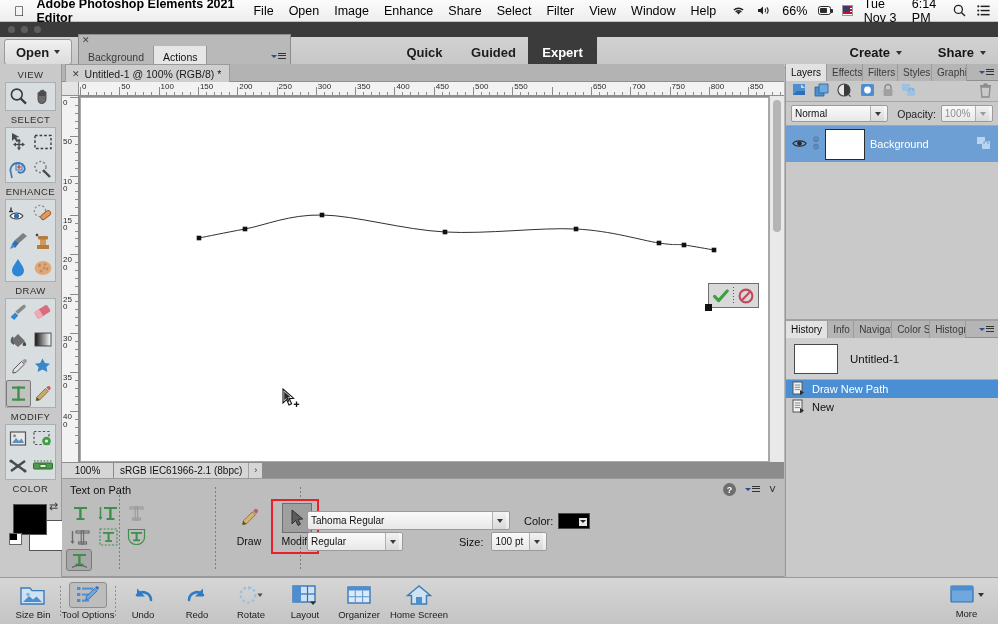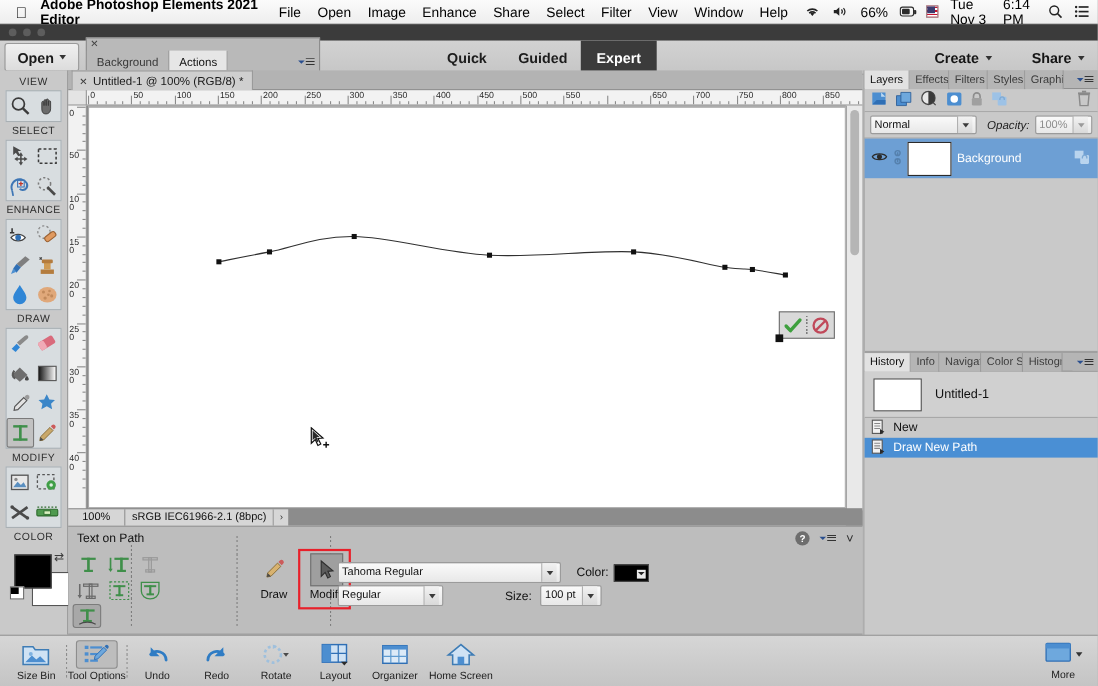--- a/index.html
+++ b/index.html
@@ -196,21 +196,21 @@
   .lyr-trash{margin-left:auto;}
   .lyr-blend{height:23px;background:#c9c9c9;display:flex;align-items:center;gap:5px;padding:0 5px;}
   .combo{
     height:17px;background:linear-gradient(#fafafa,#e8e8e8);border:1px solid #9b9b9b;border-radius:2px;
     display:flex;align-items:center;font-size:10px;color:#111;padding:0 3px;position:relative;
   }
   .combo .carbox{margin-left:auto;width:14px;height:15px;
     background:linear-gradient(#f2f2f2,#d9d9d9);border-left:1px solid #b0b0b0;
     display:flex;align-items:center;justify-content:center;}
   .combo .car{border-left:3.5px solid transparent;border-right:3.5px solid transparent;border-top:4px solid #3a3a3a;}
-  .opacity-lbl{font-size:10.5px;color:#1e1e1e;margin-left:4px;font-style:italic;}
+  .opacity-lbl{font-size:10.5px;color:#1e1e1e;margin-left:4px;}
 
   .lyr-list{background:#c9c9c9;}
   .lyr-row{height:36px;background:#6d9fd4;display:flex;align-items:center;padding:0 6px;gap:5px;}
   .lyr-thumb{width:40px;height:31px;background:#fff;border:1px solid #2b2b2b;}
   .lyr-name{font-size:11px;color:#fff;}
 
   .hist-head{height:42px;background:#d0d0d0;display:flex;align-items:center;padding:0 8px;gap:12px;
     border-bottom:1px solid #a8a8a8;}
   .hist-thumb{width:44px;height:30px;background:#fff;border:1px solid #4a4a4a;}
   .hist-title{font-size:11.5px;color:#111;}
@@ -938,48 +938,48 @@
         <div class="ptab" style="width:36px">Histogram</div>
         <div class="ptab-menu">
             <span class="tinycar"></span>
             <span class="burger"></span>
           </div>
       </div>
       <div class="hist-head">
         <span class="hist-thumb"></span>
         <span class="hist-title">Untitled-1</span>
       </div>
+      <div class="hist-row sel">
+        <span>
+          <svg width="13" height="14" viewBox="0 0 13 14">
+              <rect x="1" y="1" width="9" height="12" fill="#f2f2f2" stroke="#555" stroke-width="1"></rect>
+              <g stroke="#888" stroke-width="1">
+                <line x1="2.8" y1="4" x2="8.2" y2="4"></line>
+                <line x1="2.8" y1="6.3" x2="8.2" y2="6.3"></line>
+                <line x1="2.8" y1="8.6" x2="8.2" y2="8.6"></line>
+              </g>
+              <path d="M8 9l4 2.5-4 2.5z" fill="#2b2b2b"></path>
+            </svg>
+        </span>
+        <span>Draw New Path</span>
+      </div>
       <div class="hist-row">
         <span>
           <svg width="13" height="14" viewBox="0 0 13 14">
               <rect x="1" y="1" width="9" height="12" fill="#f2f2f2" stroke="#555" stroke-width="1"></rect>
               <g stroke="#888" stroke-width="1">
                 <line x1="2.8" y1="4" x2="8.2" y2="4"></line>
                 <line x1="2.8" y1="6.3" x2="8.2" y2="6.3"></line>
                 <line x1="2.8" y1="8.6" x2="8.2" y2="8.6"></line>
               </g>
               <path d="M8 9l4 2.5-4 2.5z" fill="#2b2b2b"></path>
             </svg>
         </span>
         <span>New</span>
       </div>
-      <div class="hist-row sel">
-        <span>
-          <svg width="13" height="14" viewBox="0 0 13 14">
-              <rect x="1" y="1" width="9" height="12" fill="#f2f2f2" stroke="#555" stroke-width="1"></rect>
-              <g stroke="#888" stroke-width="1">
-                <line x1="2.8" y1="4" x2="8.2" y2="4"></line>
-                <line x1="2.8" y1="6.3" x2="8.2" y2="6.3"></line>
-                <line x1="2.8" y1="8.6" x2="8.2" y2="8.6"></line>
-              </g>
-              <path d="M8 9l4 2.5-4 2.5z" fill="#2b2b2b"></path>
-            </svg>
-        </span>
-        <span>Draw New Path</span>
-      </div>
     </div>
   </div>
 
   <div class="tooloptions">
     <div class="to-title">Text on Path</div>
     <div class="to-right">
       <span class="qmark">?</span>
       <span style="display:flex;align-items:center;gap:1px;">
           <span class="tinycar"></span>
           <span class="burger"></span>

